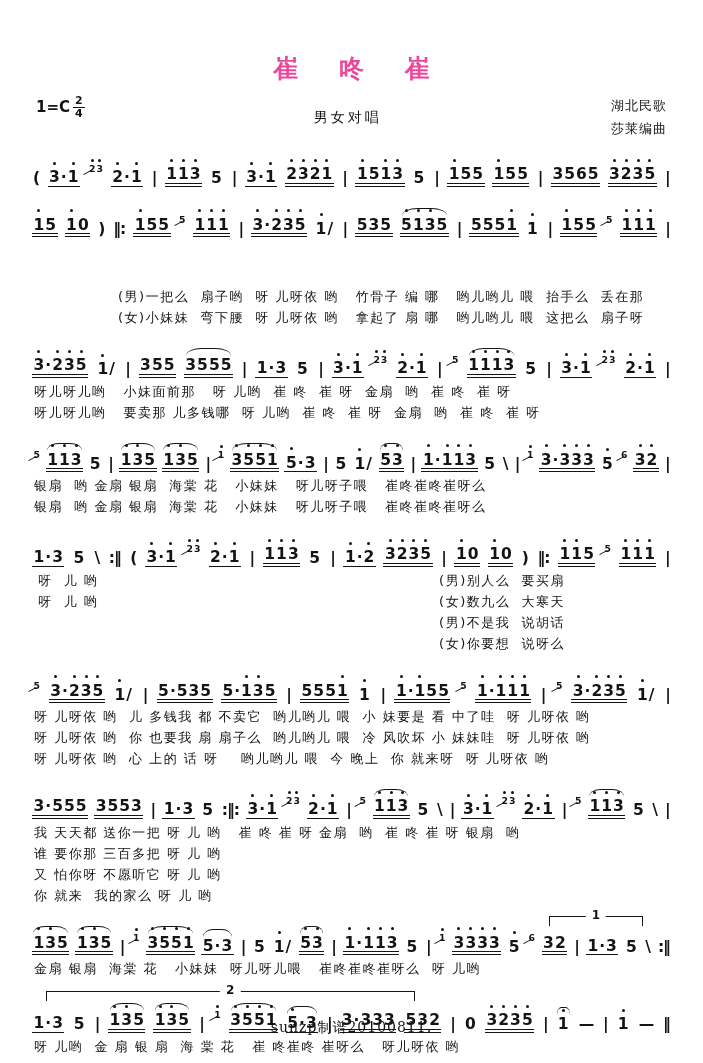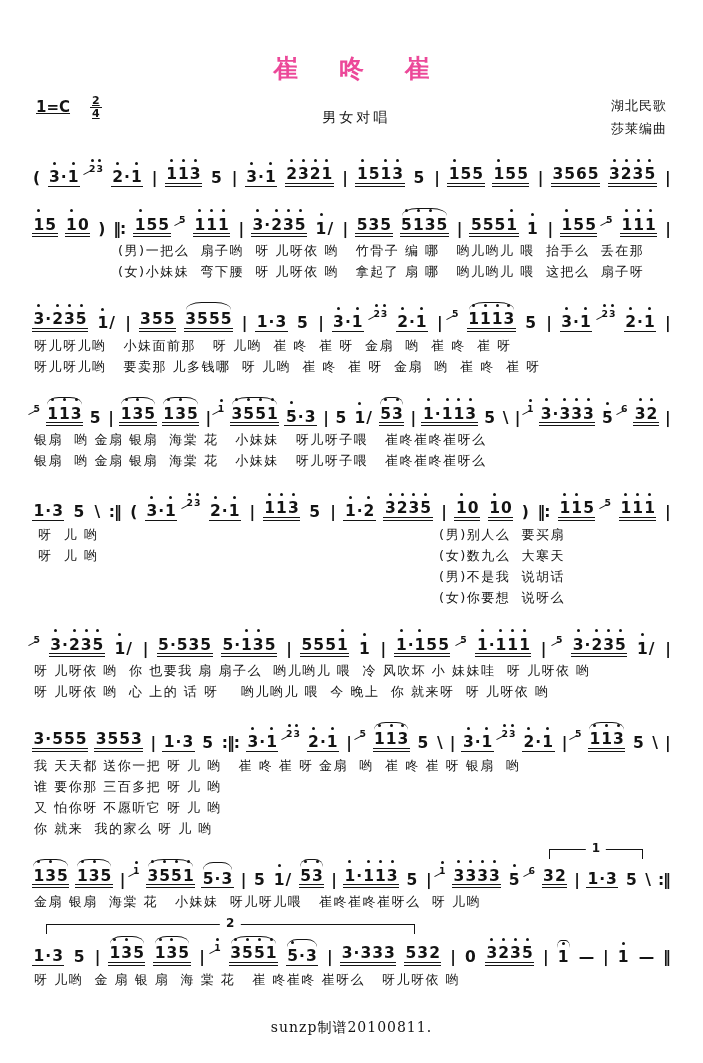--- a/index.html
+++ b/index.html
@@ -9,21 +9,21 @@
     box-sizing:border-box;padding:34px 30px 0 30px;position:relative;
   }
   
   .title{
     text-align:center;font-size:25px;font-weight:bold;
     letter-spacing:16px;margin:18px 0 10px 0;text-indent:16px;
     font-family:"DejaVu Serif",serif;
   }
   .meta-row{display:flex;justify-content:space-between;align-items:flex-start;
     margin:4px 6px 6px 6px;height:52px;}
-  .keysig{font-size:15px;font-weight:bold;display:flex;align-items:center;gap:20px;text-decoration:underline;}
+  .keysig{font-size:15px;font-weight:bold;display:flex;align-items:center;gap:3px;}
   .frac{display:inline-flex;flex-direction:column;align-items:center;font-size:11px;
     line-height:1.05;font-weight:bold;}
   .frac .num{border-bottom:1.2px solid #141414;padding:0 2px;}
   .subtitle{font-size:14px;letter-spacing:3px;margin-top:14px;}
   .credits{font-size:13px;text-align:left;line-height:1.75;letter-spacing:1px;}
   
   .system{position:relative;margin-bottom:10px;}
   .note-line{
     display:flex;justify-content:space-between;align-items:flex-end;
     font-weight:bold;font-size:15.5px;line-height:1;
@@ -235,21 +235,21 @@
       <span class="tok grace">
         <span class="ch">5</span>
       </span>
       <span class="tok u2">
         <span class="ch hi">1</span>
         <span class="ch hi">1</span>
         <span class="ch hi">1</span>
       </span>
       <span class="tok sym">|</span>
     </div>
-  <div class="lyric-line" style="padding-left:88px;">(男)一把么  扇子哟  呀 儿呀依 哟   竹骨子 编 哪   哟儿哟儿 喂  抬手么  丢在那</div>
+  <div class="lyric-line" style="padding-left:88px;margin-top:46px;">(男)一把么  扇子哟  呀 儿呀依 哟   竹骨子 编 哪   哟儿哟儿 喂  抬手么  丢在那</div>
   <div class="lyric-line" style="padding-left:88px;">(女)小妹妹  弯下腰  呀 儿呀依 哟   拿起了 扇 哪   哟儿哟儿 喂  这把么  扇子呀</div>
 </div>
 
 <div class="system" style="margin-bottom:16px;">
   <div class="note-line">
       <span class="tok u2">
         <span class="ch hi">3</span>
         <span class="ch">·</span>
         <span class="ch hi">2</span>
         <span class="ch hi">3</span>
@@ -576,20 +576,21 @@
         <span class="ch hi">2</span>
         <span class="ch hi">3</span>
         <span class="ch hi">5</span>
       </span>
       <span class="tok">
         <span class="ch hi">1</span>
         <span class="ch">/</span>
       </span>
       <span class="tok sym">|</span>
     </div>
+  <div class="lyric-line">呀 儿呀依 哟  儿 多钱我 都 不卖它  哟儿哟儿 喂  小 妹要是 看 中了哇  呀 儿呀依 哟</div>
   <div class="lyric-line">呀 儿呀依 哟  你 也要我 扇 扇子么  哟儿哟儿 喂  冷 风吹坏 小 妹妹哇  呀 儿呀依 哟</div>
   <div class="lyric-line">呀 儿呀依 哟  心 上的 话 呀    哟儿哟儿 喂  今 晚上  你 就来呀  呀 儿呀依 哟</div>
 </div>
 
 <div class="system" style="margin-bottom:10px;">
   <div class="note-line">
       <span class="tok u2">
         <span class="ch">3</span>
         <span class="ch">·</span>
         <span class="ch">5</span>

